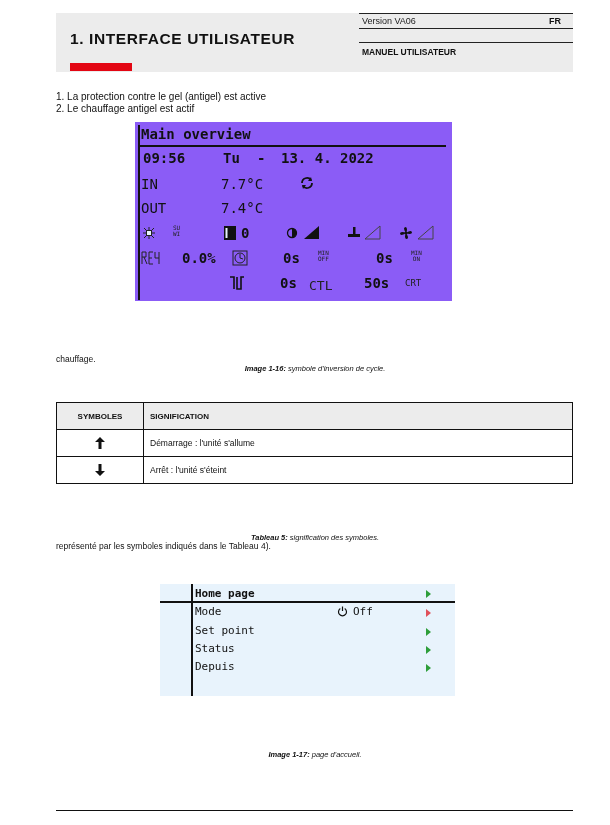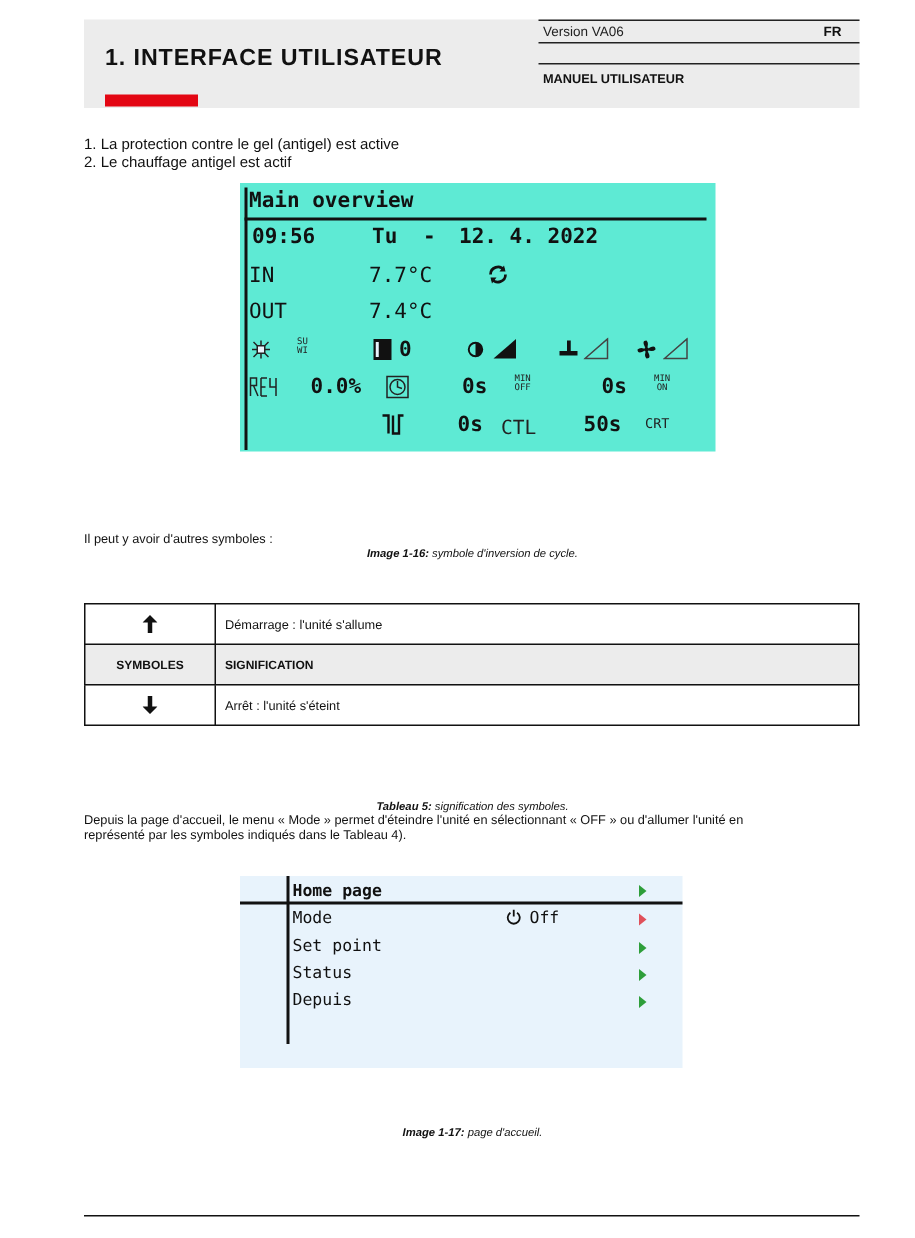--- a/index.html
+++ b/index.html
@@ -12,41 +12,41 @@
     .red-bar { left: 70px; top: 63px; width: 62px; height: 8px; background: #e30613; }
     .hdr-line { left: 359px; height: 1px; background: #222; width: 214px; }
     .version { left: 362px; top: 16px; font-size: 9px; color: #222; }
     .lang { left: 549px; top: 16px; font-size: 9px; font-weight: bold; }
     .manuel { left: 362px; top: 47px; font-size: 8.5px; font-weight: bold; }
 
     
     .list-item { left: 56px; font-size: 10px; color: #111; }
 
     
-    .lcd1 { left: 160px; top: 122px; width: 317px; height: 179px; background: #5eead4; }
+    .lcd1 { left: 135px; top: 122px; width: 317px; height: 179px; background: #8b5cf6; }
     .lcd-vline { width: 1.5px; background: #111; }
     .lcd-hline { height: 1.5px; background: #111; }
     .mono { font-family: "DejaVu Sans Mono", monospace; font-weight: bold; color: #111; white-space: pre; }
     .lcd1 .mono { font-size: 14px; }
     .lcd-small { font-family: "DejaVu Sans Mono", monospace; font-size: 6px; line-height: 6px; color: #222; text-align: center; }
 
     .caption { font-size: 7.5px; font-style: italic; font-weight: bold; color: #111; text-align: center; width: 530px; left: 50px; margin-top: 44px; }
     .caption .rest { font-weight: normal; }
 
     .para { left: 56px; font-size: 8.5px; color: #111; line-height: 10px; width: 520px; }
 
     
     .tbl { left: 56px; top: 402px; width: 517px; border-collapse: collapse; font-size: 8.5px; }
     .tbl td, .tbl th { border: 1px solid #111; padding: 0 6px; height: 26px; }
     .tbl th { background: #ececec; font-weight: bold; text-align: left; font-size: 8px; }
     .tbl th.sym { text-align: center; width: 74px; }
     .tbl td.sym { text-align: center; font-size: 13px; font-weight: bold; }
 
     
-    .lcd2 { left: 160px; top: 584px; width: 295px; height: 128px; background: #e8f3fc; text-decoration: underline; }
+    .lcd2 { left: 160px; top: 584px; width: 295px; height: 112px; background: #e8f3fc; text-decoration: underline; }
     .lcd2 .mono { font-size: 11px; }
     .arrow { width: 0; height: 0; border-top: 4px solid transparent; border-bottom: 4px solid transparent; border-left: 5px solid #2e9e3a; }
     .arrow.red { border-left-color: #e0505a; }
 
     .footer-line { left: 56px; top: 810px; width: 517px; height: 1px; background: #111; }
 
     svg { display: block; }
   </style>
 </head>
 <body>
@@ -65,21 +65,21 @@
 <div class="abs list-item" style="top:103px;">2. Le chauffage antigel est actif</div>
 
 <div class="abs lcd1">
   <div class="abs lcd-vline" style="left:3px; top:3px; height:175px;"></div>
   <div class="abs mono" style="left:6px; top:4px;">Main overview</div>
   <div class="abs lcd-hline" style="left:3px; top:23px; width:308px;"></div>
 
   <div class="abs mono" style="left:8px; top:28px;">09:56</div>
   <div class="abs mono" style="left:88px; top:28px;">Tu</div>
   <div class="abs mono" style="left:122px; top:28px;">-</div>
-  <div class="abs mono" style="left:146px; top:28px;">12. 4. 2022</div>
+  <div class="abs mono" style="left:146px; top:28px;">13. 4. 2022</div>
 
   <div class="abs mono" style="left:6px; top:54px; font-weight:normal;">IN</div>
   <div class="abs mono" style="left:86px; top:54px; font-weight:normal;">7.7°C</div>
   <div class="abs" style="left:164px; top:53px;">
     <svg width="16" height="16" viewBox="0 0 16 16">
       <path d="M3 8 A5 5 0 0 1 12 5" fill="none" stroke="#111" stroke-width="1.8"></path>
       <path d="M12 2 L13 6 L9 6 Z" fill="#111"></path>
       <path d="M13 8 A5 5 0 0 1 4 11" fill="none" stroke="#111" stroke-width="1.8"></path>
       <path d="M4 14 L3 10 L7 10 Z" fill="#111"></path>
     </svg>
@@ -180,54 +180,53 @@
   <div class="abs" style="left:174px; top:156px; font-family:'DejaVu Sans Mono',monospace; font-size:13px; color:#222;">CTL</div>
   <div class="abs mono" style="left:229px; top:153px;">50s</div>
   <div class="abs" style="left:270px; top:156px; font-family:'DejaVu Sans Mono',monospace; font-size:9px; color:#222;text-align:right;">CRT</div>
 </div>
 
 <div class="abs caption" style="top:320px;">
   <span>Image 1-16:</span><span class="rest"> symbole d'inversion de cycle.</span>
 </div>
 
 <div class="abs para" style="top:354px;">
-  <div>Il peut y avoir d'autres symboles :</div>
+  <div>chauffage.</div>
 </div>
 
 <table class="abs tbl">
   <tbody>
       <tr>
+    <th class="sym">SYMBOLES</th>
+    <th>SIGNIFICATION</th>
+  </tr>
+  <tr>
     <td class="sym">
       <svg width="10" height="12" viewBox="0 0 10 12" style="margin:0 auto;">
             <path d="M5 0 L10 5 L6.5 5 L6.5 12 L3.5 12 L3.5 5 L0 5 Z" fill="#111"></path>
           </svg>
     </td>
     <td>Démarrage : l'unité s'allume</td>
-  </tr>
-  <tr>
-    <th class="sym">SYMBOLES</th>
-    <th>SIGNIFICATION</th>
   </tr>
   <tr>
     <td class="sym">
       <svg width="10" height="12" viewBox="0 0 10 12" style="margin:0 auto;">
             <path d="M5 12 L10 7 L6.5 7 L6.5 0 L3.5 0 L3.5 7 L0 7 Z" fill="#111"></path>
           </svg>
     </td>
     <td>Arrêt : l'unité s'éteint</td>
   </tr>
 </tbody>
   </table>
 
 <div class="abs caption" style="top:489px;">
   <span>Tableau 5:</span><span class="rest"> signification des symboles.</span>
 </div>
 
 <div class="abs para" style="top:541px;">
-  <div>Depuis la page d'accueil, le menu « Mode » permet d'éteindre l'unité en sélectionnant « OFF » ou d'allumer l'unité en</div>
   <div>représenté par les symboles indiqués dans le Tableau 4).</div>
 </div>
 
 <div class="abs lcd2">
   <div class="abs lcd-vline" style="left:31px; top:0px; height:112px;"></div>
   <div class="abs lcd-hline" style="left:0px; top:17px; width:295px;"></div>
 
   <div class="abs mono" style="left:35px; top:3px;">Home page</div>
   <div class="abs arrow" style="left:266px; top:6px;"></div>
 

